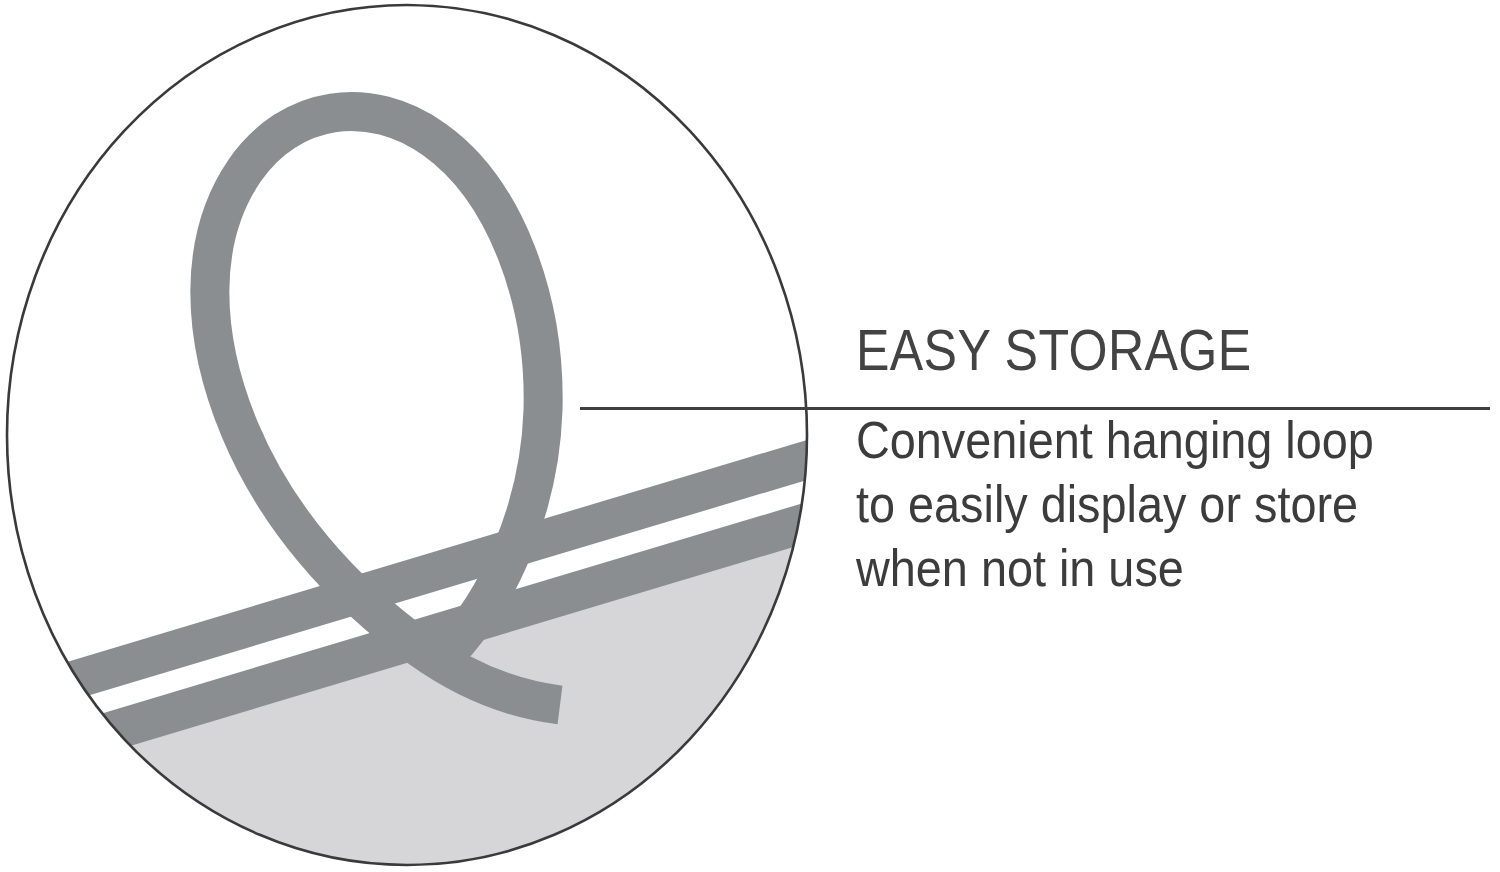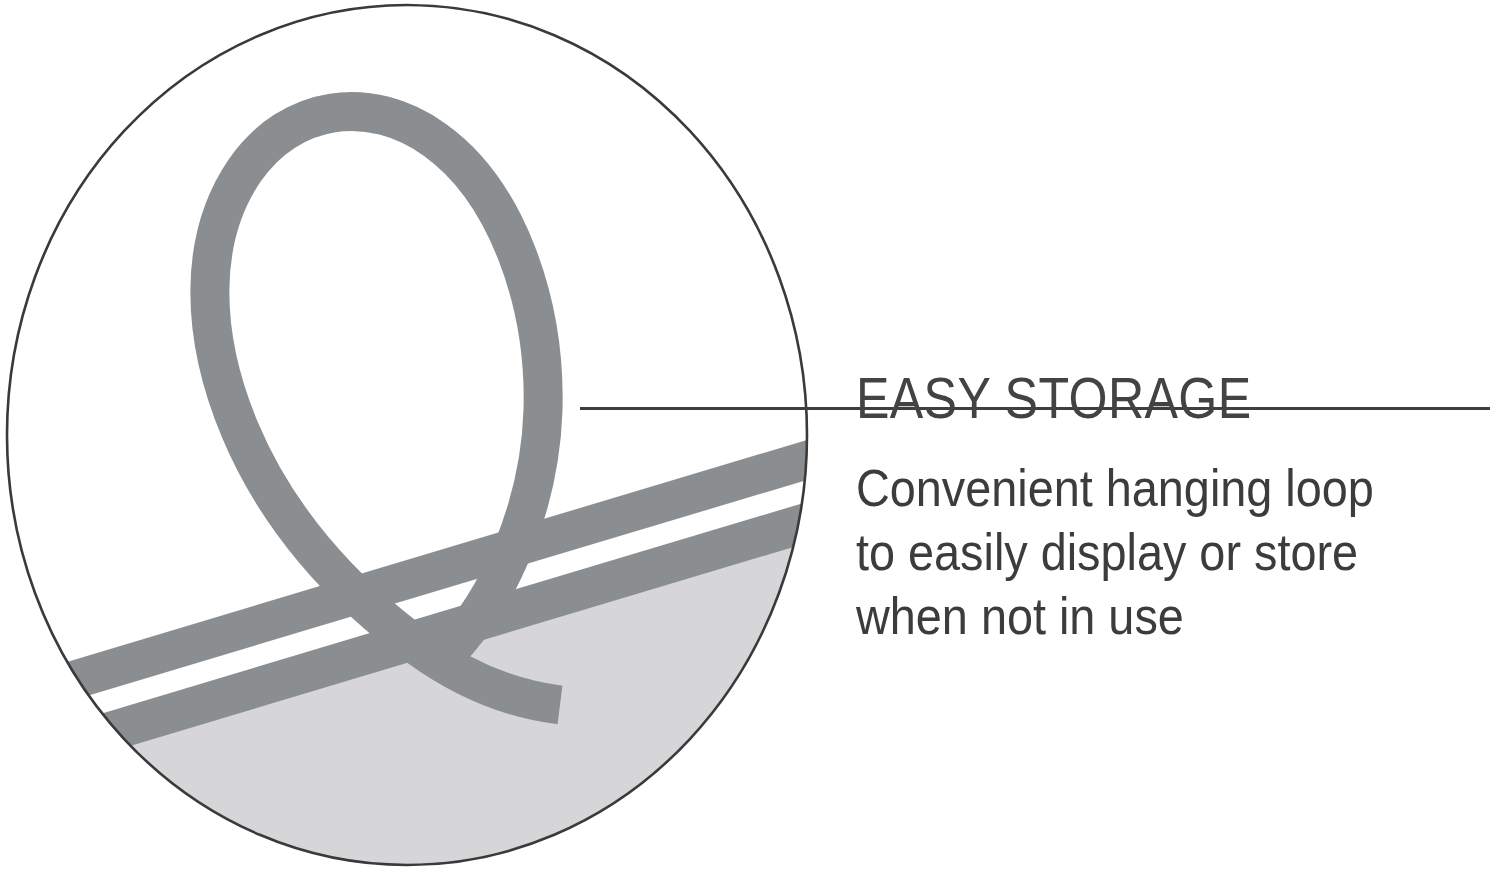--- a/index.html
+++ b/index.html
@@ -44,21 +44,20 @@
     height: 3px;
     background: #3f3f3f;
   }
 
   
   #text-block {
     position: absolute;
     left: 856px;
     top: 318px;
     width: 640px;
-    margin-top: 48px;
   }
 
   #headline {
     font-family: "Liberation Sans", sans-serif;
     font-size: 57px;
     line-height: 64px;
     font-weight: 400;
     letter-spacing: 0.4px;
     color: #434343;
     transform: scaleX(0.88);

